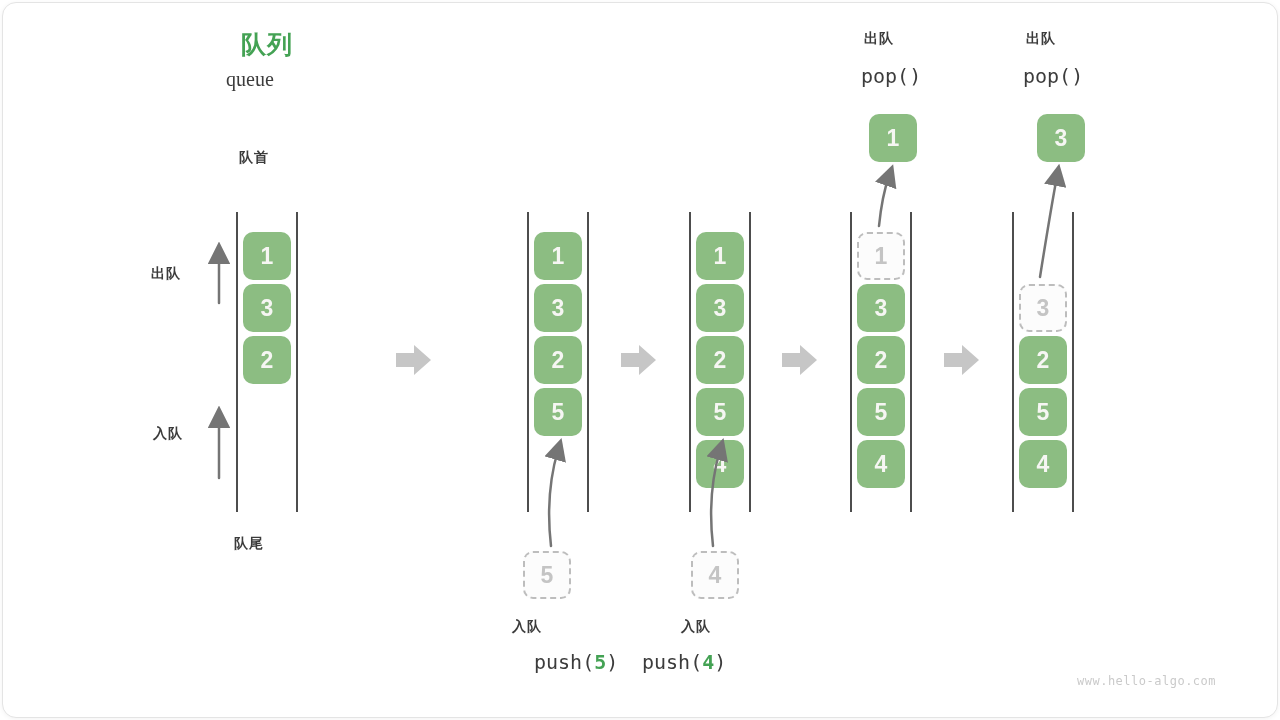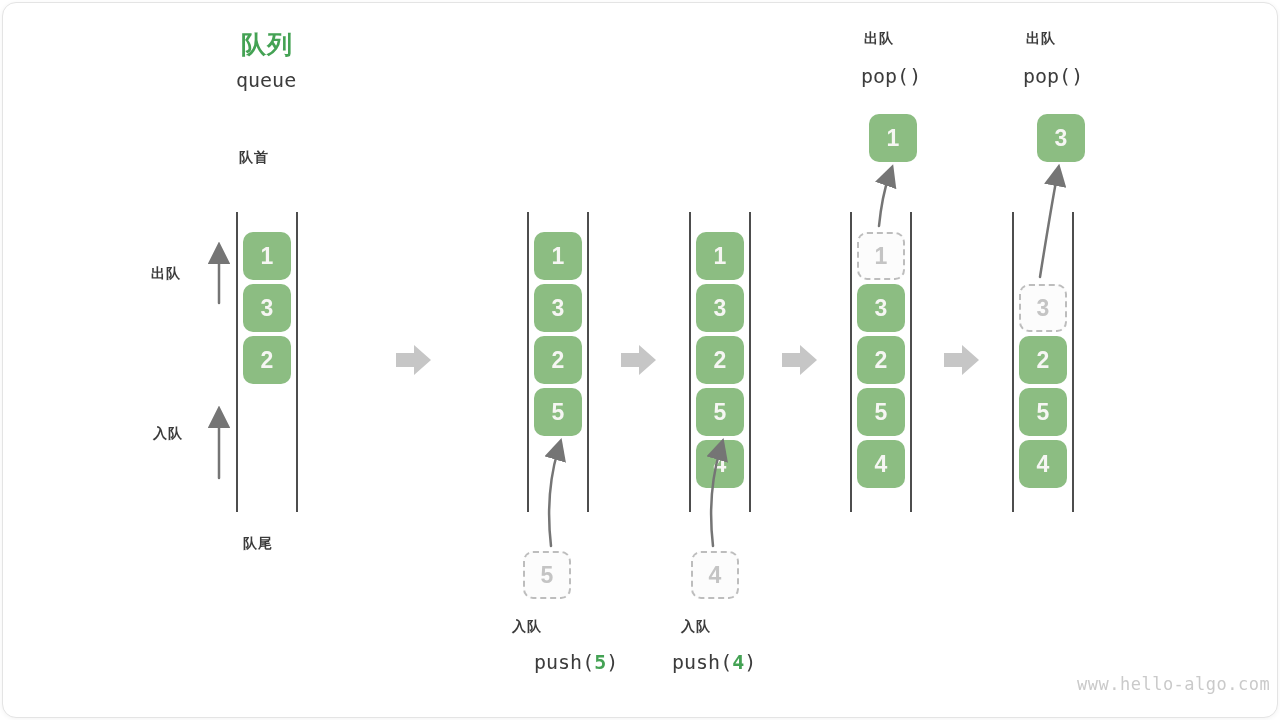--- a/index.html
+++ b/index.html
@@ -40,32 +40,32 @@
   .ghost {
     background: #fcfcfc;
     border: 2px dashed var(--ghost-gray, #bdbdbd);
     color: #c4c4c4;
   }
   .free { position: absolute; left: auto; transform: none; }
   .slot1 { top: 20px; }  .slot2 { top: 72px; }  .slot3 { top: 124px; }
   .slot4 { top: 176px; } .slot5 { top: 228px; }
   .blockarrow { position: absolute; top: 345px; width: 35px; height: 30px; }
   .overlay { position: absolute; left: 0; top: 0; width: 1280px; height: 720px; pointer-events: none; }
-  .watermark { font-size: 17px; color: var(--watermark-gray, #cacaca); letter-spacing: .5px; }
+  .watermark { font-size: 12px; color: var(--watermark-gray, #cacaca); letter-spacing: .5px; }
 </style>
 </head>
 <body>
 
 <div class="card"></div>
 
 <div class="abs title" style="left:241px; top:28px;">队列</div>
-<div class="abs subtitle mono" style="left:236px; top:68px;">queue</div>
+<div class="abs subtitle mono" style="left:226px; top:68px;font-family:Liberation Serif, serif;">queue</div>
 
 <div class="abs cjk" style="left:239px; top:149px;">队首</div>
-<div class="abs cjk" style="left:243px; top:535px;">队尾</div>
+<div class="abs cjk" style="left:234px; top:535px;">队尾</div>
 <div class="abs cjk" style="left:151px; top:265px;">出队</div>
 <div class="abs cjk" style="left:153px; top:425px;">入队</div>
 
 <div class="col" style="left:236px;">
   <div class="qbox slot1">1</div>
   <div class="qbox slot2">3</div>
   <div class="qbox slot3">2</div>
 </div>
 
 <div class="col" style="left:527px;">
@@ -126,21 +126,21 @@
   <path d="M551 546 Q545 494 558 450" stroke="#757575" stroke-width="2.5" fill="none" stroke-linecap="round" marker-end="url(#ah)"></path>
   <path d="M713 546 Q707 494 720 450" stroke="#757575" stroke-width="2.5" fill="none" stroke-linecap="round" marker-end="url(#ah)"></path>
   <path d="M879 226 Q882 196 889 176" stroke="#757575" stroke-width="2.5" fill="none" stroke-linecap="round" marker-end="url(#ah)"></path>
   <path d="M1040 277 Q1050 214 1057 176" stroke="#757575" stroke-width="2.5" fill="none" stroke-linecap="round" marker-end="url(#ah)"></path>
 </svg>
 
 <div class="abs cjk" style="left:512px; top:618px;">入队</div>
 <div class="abs mono code" style="left:534px; top:650px;"><span>push(</span><span class="green-arg">5</span><span>)</span></div>
 
 <div class="abs cjk" style="left:681px; top:618px;">入队</div>
-<div class="abs mono code" style="left:672px; top:650px;"><span>push(</span><span class="green-arg">4</span><span>)</span></div>
+<div class="abs mono code" style="left:642px; top:650px;"><span>push(</span><span class="green-arg">4</span><span>)</span></div>
 
 <div class="abs cjk" style="left:864px; top:30px;">出队</div>
 <div class="abs mono code" style="left:861px; top:64px;">pop()</div>
 
 <div class="abs cjk" style="left:1026px; top:30px;">出队</div>
 <div class="abs mono code" style="left:1023px; top:64px;">pop()</div>
 
 <div class="abs mono watermark" style="left:1077px; top:674px;">www.hello-algo.com</div>
 
 </body></html>

